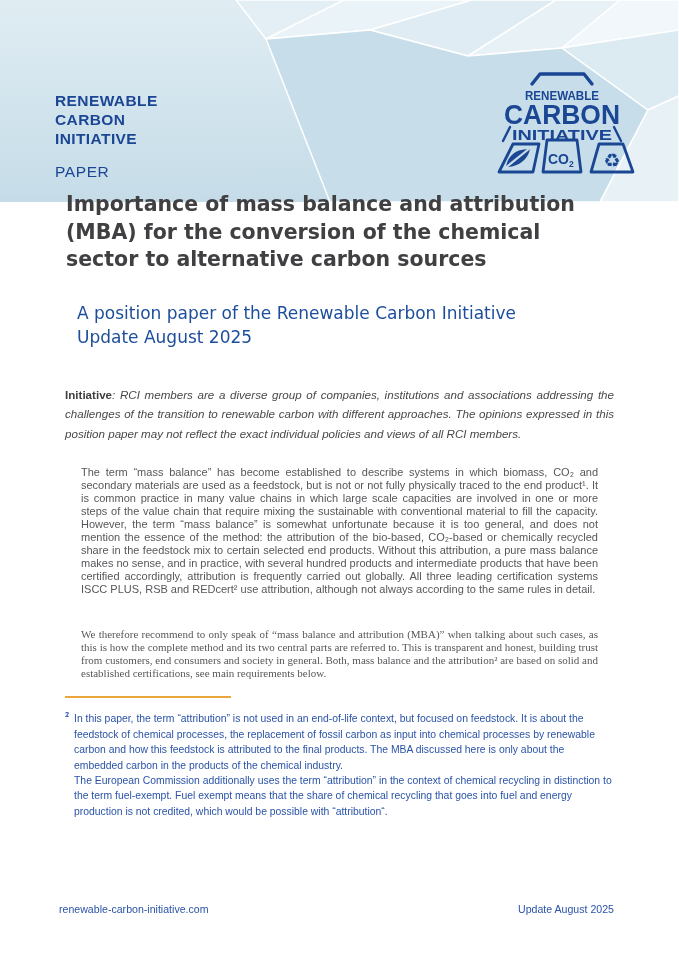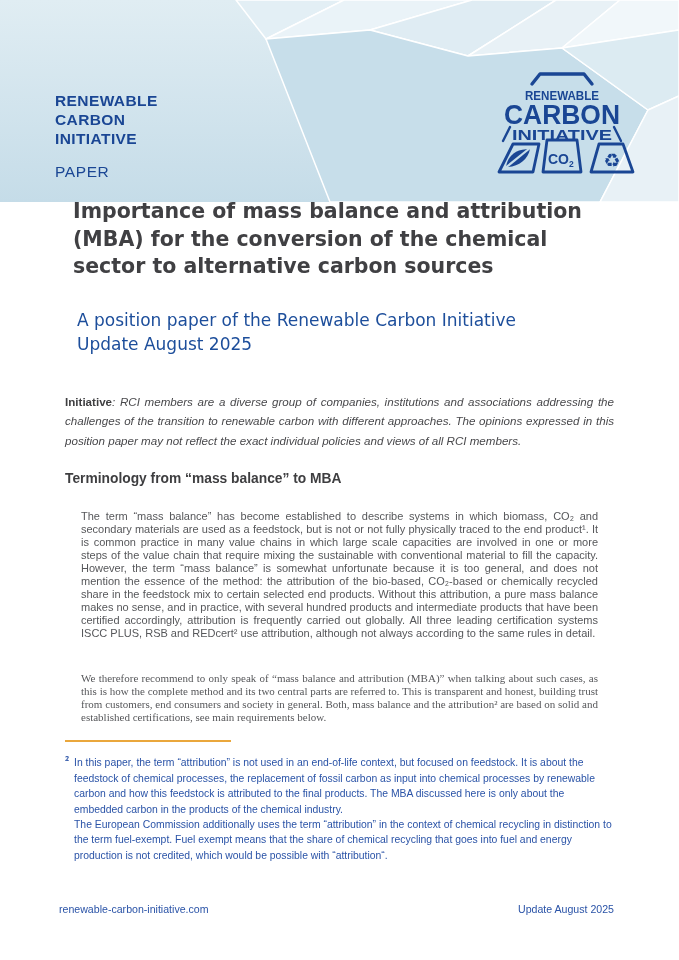--- a/index.html
+++ b/index.html
@@ -10,21 +10,21 @@
   
   .header{position:relative;width:679px;height:168px;}
   .header-bg{position:absolute;top:0;left:0;display:block;}
   .brand-block{position:absolute;left:55px;top:91px;color:#1a4694;z-index:2;}
   .brand-lines{font-weight:bold;font-size:15.5px;line-height:19px;letter-spacing:.4px;white-space:pre-line;}
   .brand-paper{font-weight:400;font-size:15.5px;line-height:19px;letter-spacing:.6px;margin-top:14px;}
   .rci-logo{position:absolute;top:70px;right:42px;z-index:2;}
   
   .content{position:relative;padding:0 65px;}
   .title{
-    margin:8px;padding-top:22px;font-family:"DejaVu Sans",sans-serif;font-weight:bold;
+    margin:1px;padding-top:22px;font-family:"DejaVu Sans",sans-serif;font-weight:bold;
     font-size:20.5px;line-height:27.5px;color:#404043;white-space:pre-line;
   }
   .subtitle{
     margin:12px;padding-top:15px;font-family:"DejaVu Sans",sans-serif;font-weight:400;
     font-size:17px;line-height:24px;color:#1d4e9b;white-space:pre-line;
   }
   .disclaimer{
     margin:0;padding-top:24px;font-size:11.6px;line-height:19.6px;color:#48484b;
     font-style:italic;text-align:justify;
   }
@@ -106,21 +106,20 @@
 
     <h1 class="title">Importance of mass balance and attribution
 (MBA) for the conversion of the chemical
 sector to alternative carbon sources</h1>
 
     <h2 class="subtitle">A position paper of the Renewable Carbon Initiative
 Update August 2025</h2>
 
     <p class="disclaimer"><span class="disc-label">Initiative</span><span>: RCI members are a diverse group of companies, institutions and associations addressing the challenges of the transition to renewable carbon with different approaches. The opinions expressed in this position paper may not reflect the exact individual policies and views of all RCI members.</span></p>
 
-    <h3 class="section-heading">Terminology from “mass balance” to MBA</h3>
 
     <p class="body-par">The term “mass balance” has become established to describe systems in which biomass, CO₂ and secondary materials are used as a feedstock, but is not or not fully physically traced to the end product¹. It is common practice in many value chains in which large scale capacities are involved in one or more steps of the value chain that require mixing the sustainable with conventional material to fill the capacity. However, the term “mass balance” is somewhat unfortunate because it is too general, and does not mention the essence of the method: the attribution of the bio-based, CO₂-based or chemically recycled share in the feedstock mix to certain selected end products. Without this attribution, a pure mass balance makes no sense, and in practice, with several hundred products and intermediate products that have been certified accordingly, attribution is frequently carried out globally. All three leading certification systems ISCC PLUS, RSB and REDcert² use attribution, although not always according to the same rules in detail.</p>
 
     <p class="body-par">We therefore recommend to only speak of “mass balance and attribution (MBA)” when talking about such cases, as this is how the complete method and its two central parts are referred to. This is transparent and honest, building trust from customers, end consumers and society in general. Both, mass balance and the attribution² are based on solid and established certifications, see main requirements below.</p>
 
     <hr class="fn-rule">
 
     <div class="footnotes">
       <div class="footnote">
         <span class="fn-marker">1</span>

